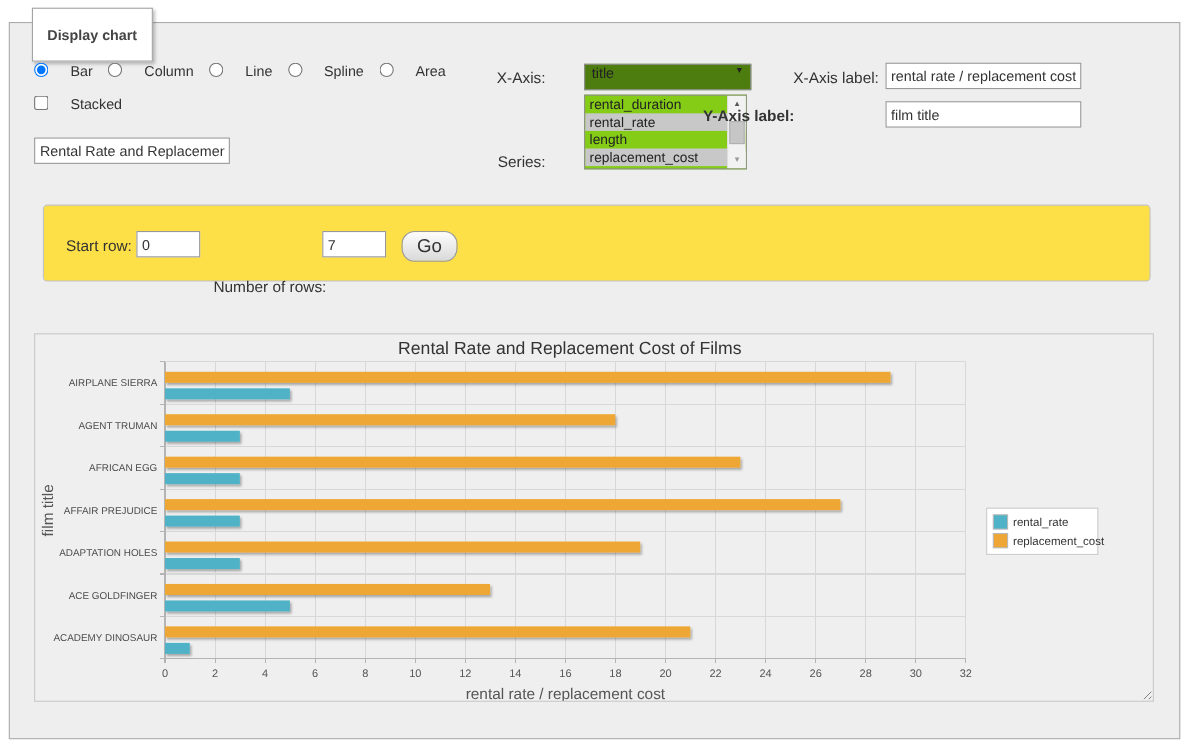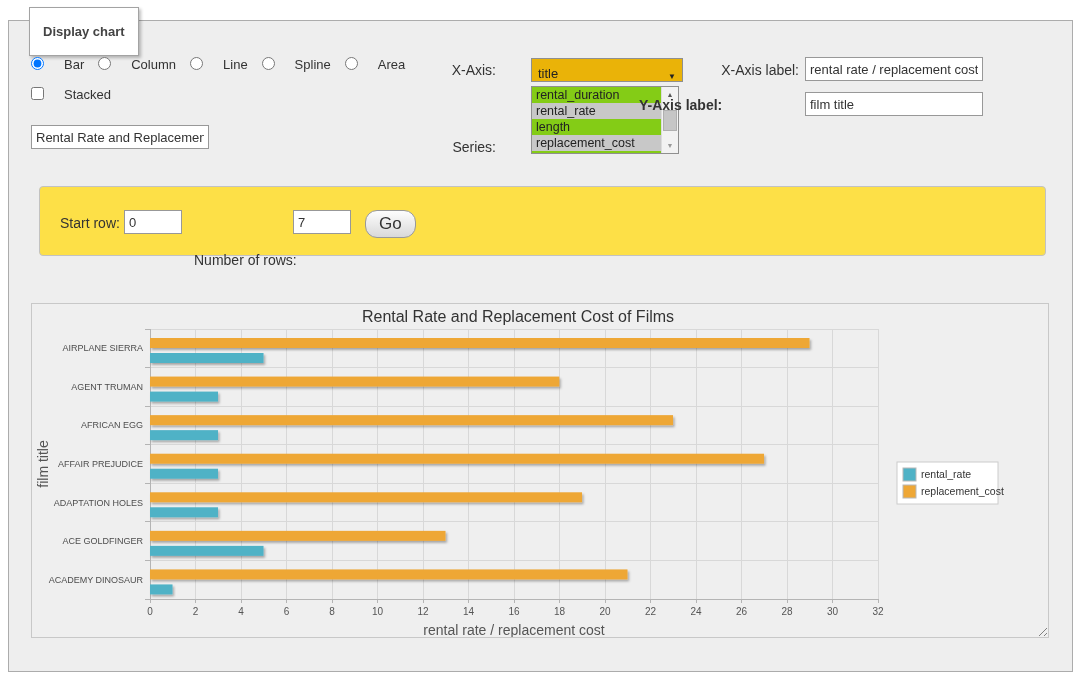--- a/index.html
+++ b/index.html
@@ -10,22 +10,22 @@
   .legendbox { position: absolute; left: 20px; top: -14px; background: #fff;
     border: 1px solid #a3a3a3; padding: 16px 13px; font-size: 13px; font-weight: bold;
     color: #444; box-shadow: 2px 2px 3px rgba(0,0,0,0.25); }
   .abs { position: absolute; }
   .lbl { font-size: 14px; color: #333; }
   .txt { border: 1px solid #989898; background: #fff; font-size: 13px; color: #333;
     padding: 2px 4px; height: 24px; font-family: "Liberation Sans", sans-serif; }
   #chart-type-row { display: flex; gap: 14px; align-items: center; }
   #chart-type-row label, .chk { display: flex; gap: 20px; align-items: flex-start;
     font-size: 13px; color: #333; }
-  .selectbox { width: 152px; height: 24px; background: #eab308; border: 1px solid #8f8f8f;
-    font-size: 13px; color: #222; display: flex; align-items: flex-end;
+  .selectbox { width: 152px; height: 24px; background: #4d7c0f; border: 1px solid #8f8f8f;
+    font-size: 13px; color: #222; display: flex; align-items: flex-start;
     padding: 0 6px; justify-content: space-between; }
   .selectbox .arrow { font-size: 8px; color: #222; }
   .listbox { width: 148px; height: 68px; background: #84cc16; border: 1px solid #8f8f8f;
     position: relative; overflow: hidden; }
   .listbox .opt { height: 16px; line-height: 16px; font-size: 12.5px; color: #222;
     padding-left: 4px; white-space: nowrap; }
   .listbox .opt.selected { background: #c8c8c8; }
   .sbar { position: absolute; right: 0; top: 0; bottom: 0; width: 17px;
     background: #f2f2f2; border-left: 1px solid #dcdcdc; }
   .sb-btn { position: absolute; left: 0; width: 16px; height: 15px; background: #f2f2f2;

